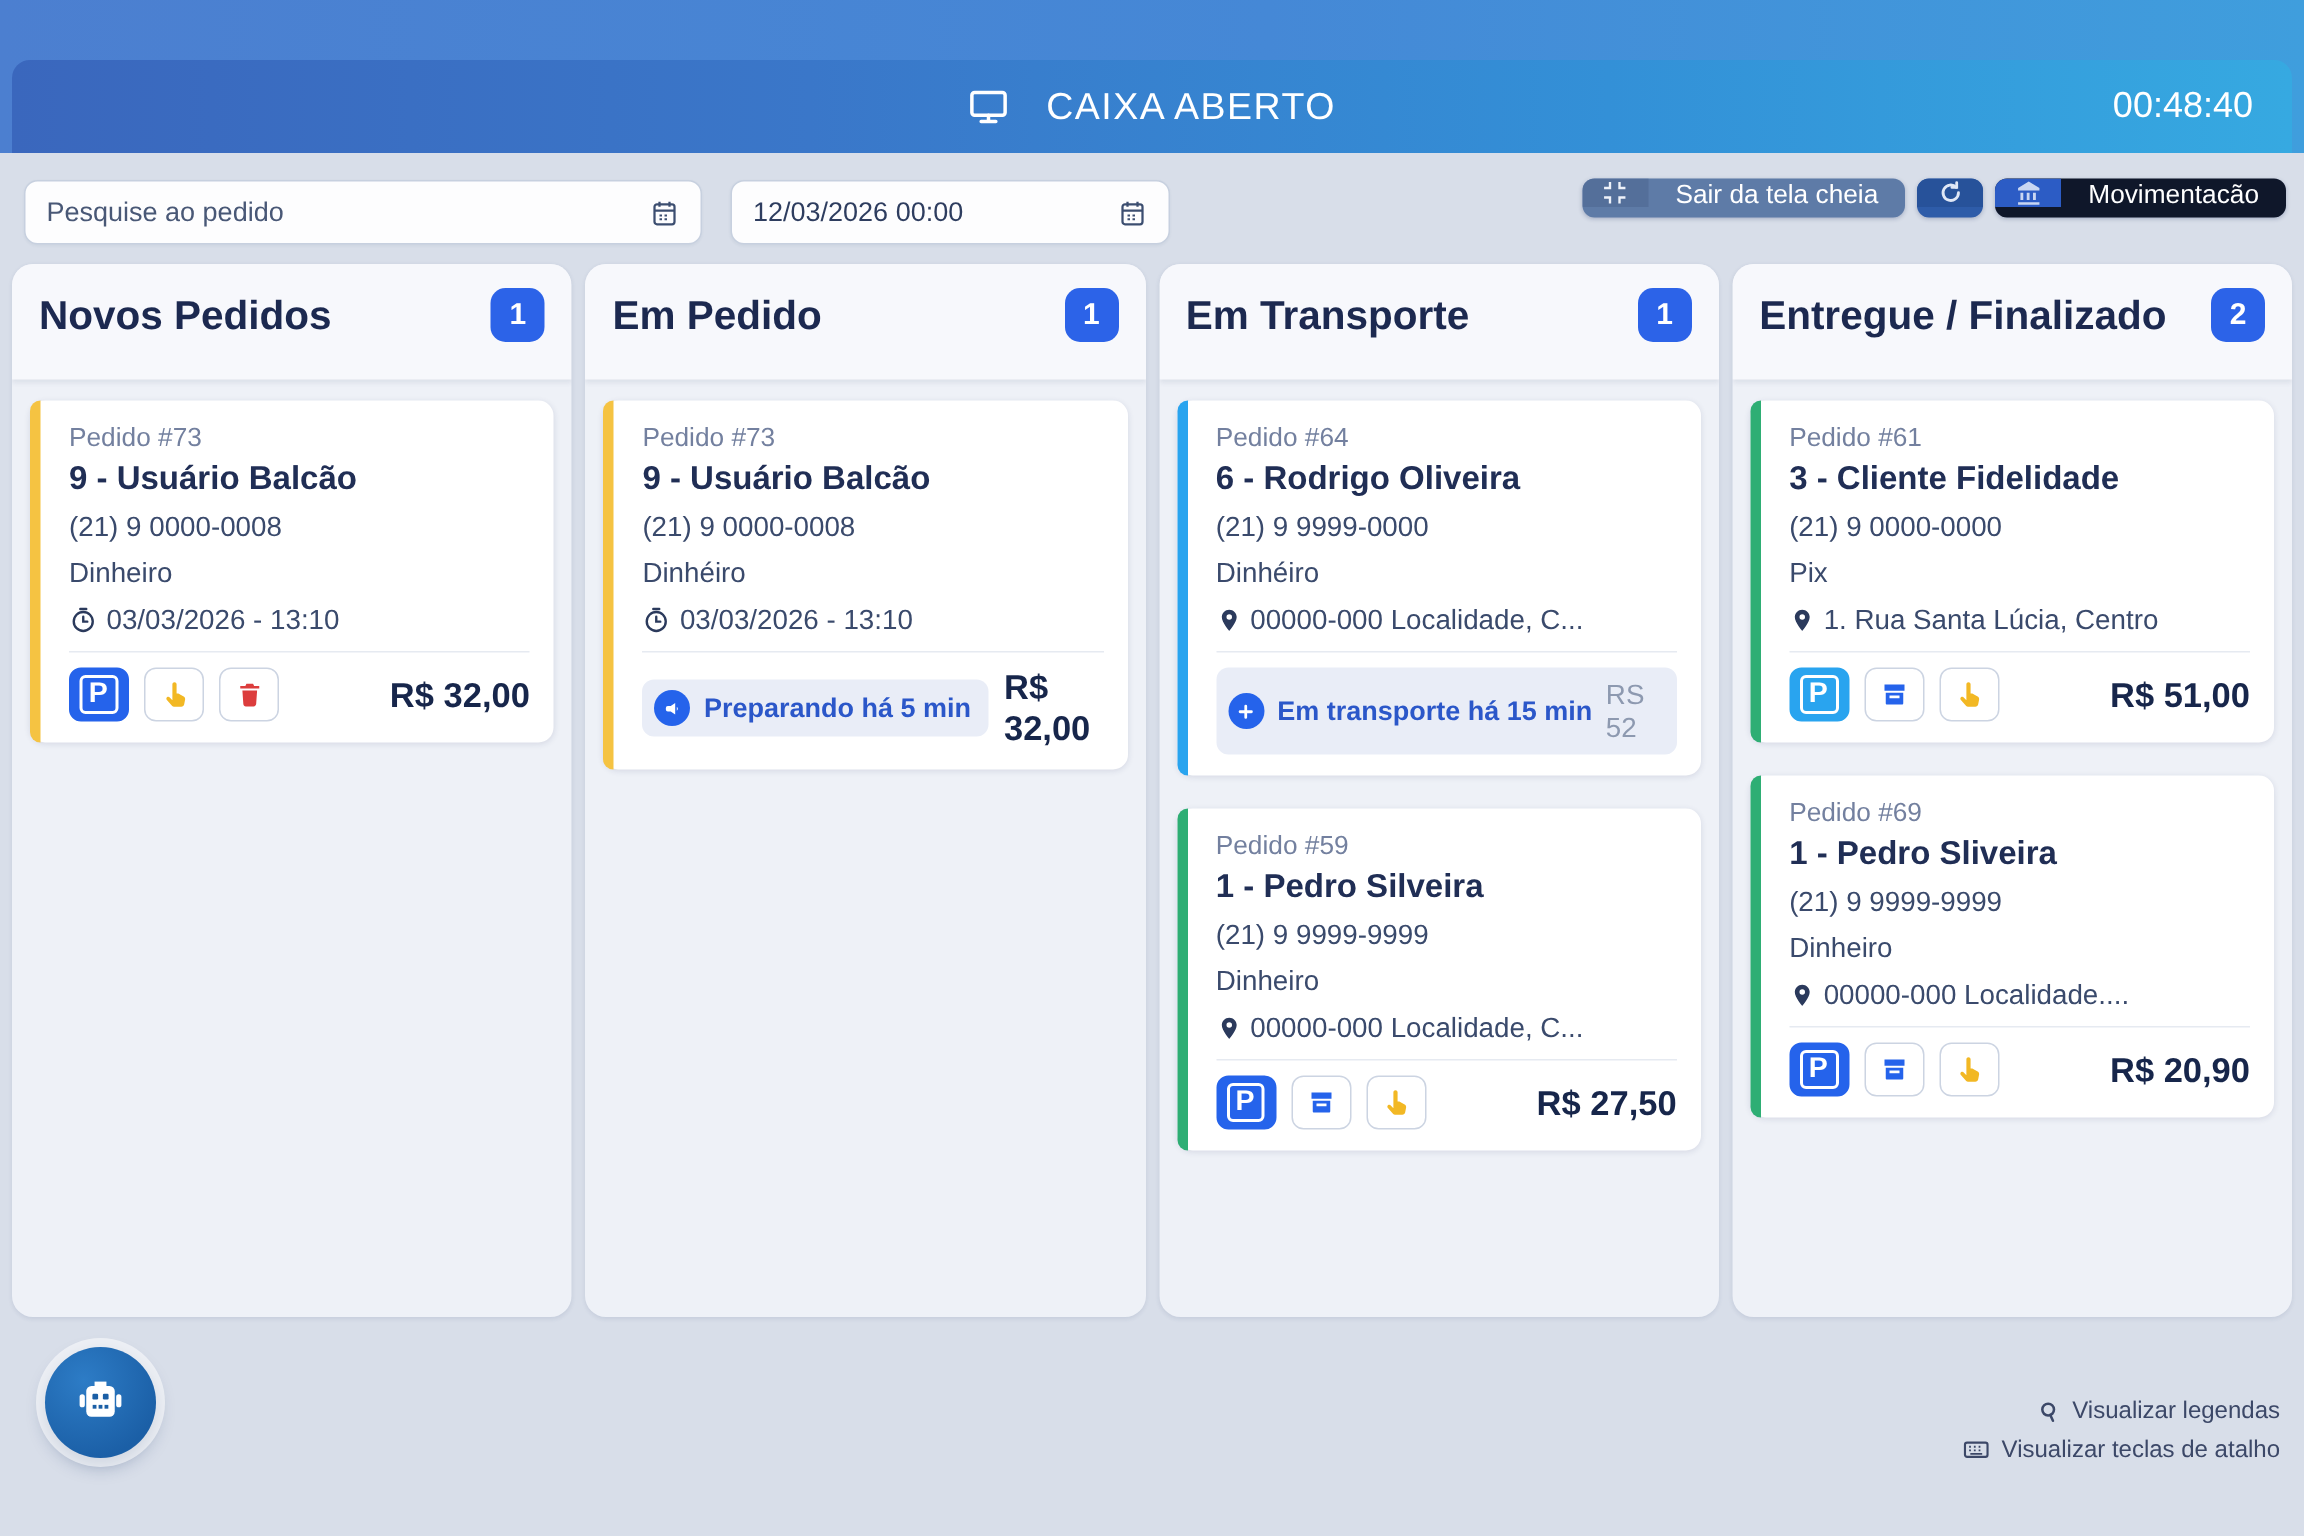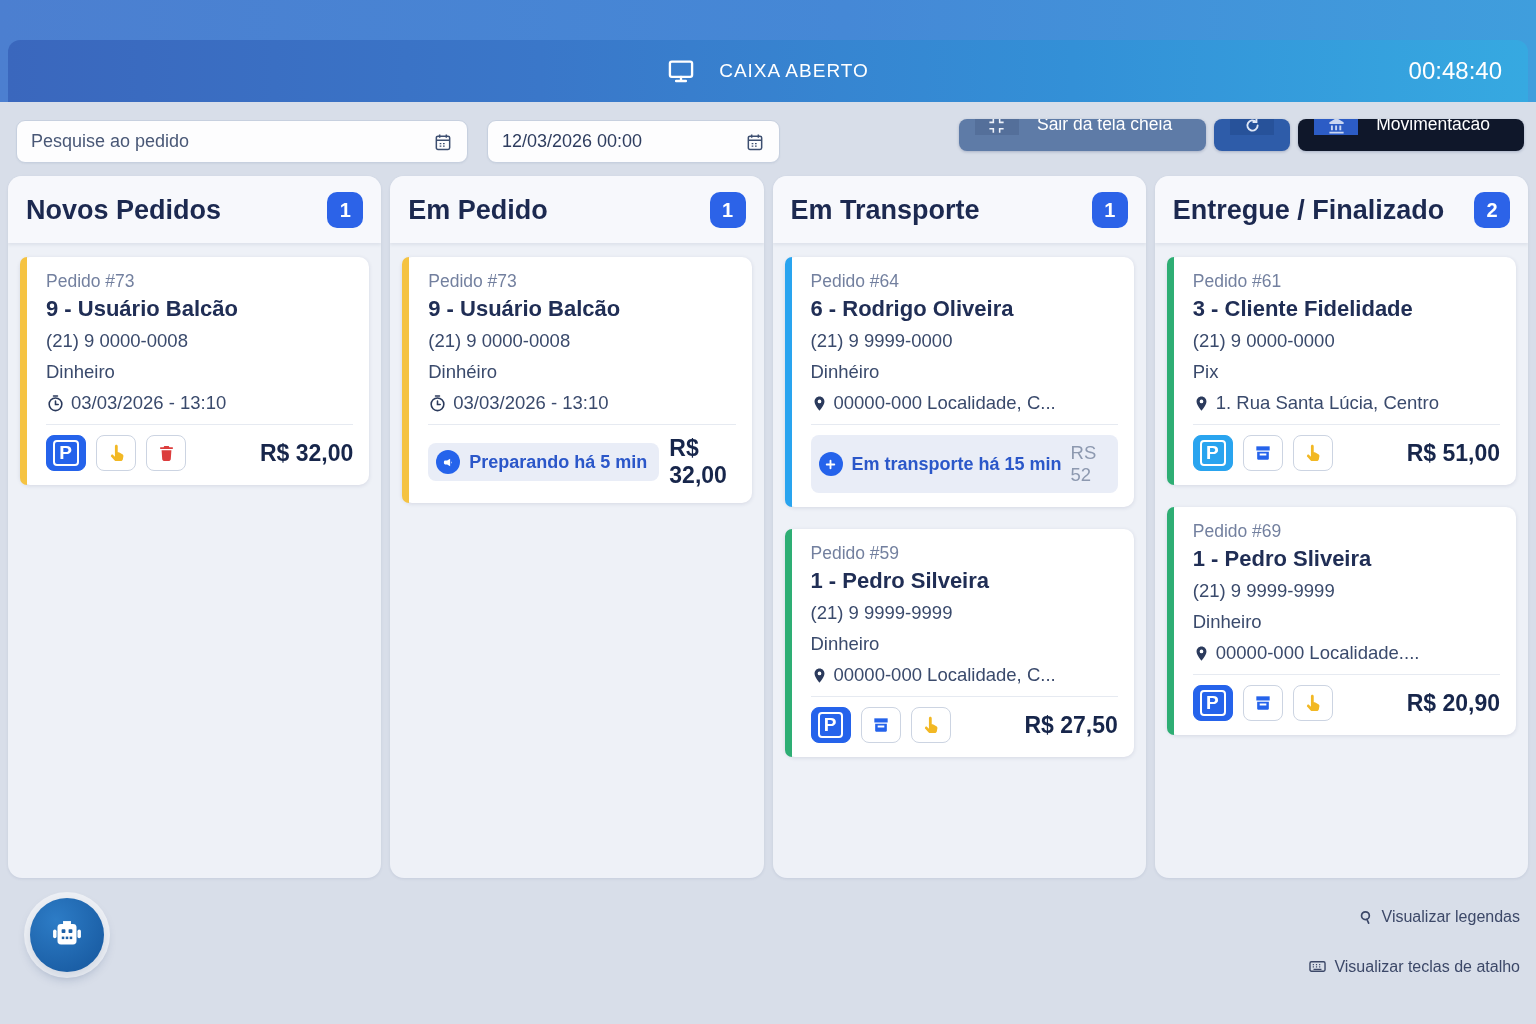--- a/index.html
+++ b/index.html
@@ -15,58 +15,58 @@
     position:absolute; top:0; left:0; width:100%; height:102px;
     background:linear-gradient(90deg,#4c7fd0 0%,#4588d6 55%,#3f9edd 100%);
   }
   .header-bar{
     position:absolute; top:40px; left:8px; right:8px; height:62px;
     border-radius:12px 12px 0 0;
     background:linear-gradient(90deg,#3a67bd 0%,#3a77c9 35%,#3390d7 70%,#36a9e1 100%);
     display:flex; align-items:center; justify-content:center;
     color:#fff;
   }
-  .header-title{ display:flex; align-items:center; gap:24px; font-size:19px; letter-spacing:1px; font-weight:500;}
+  .header-title{ display:flex; align-items:center; gap:24px; font-size:25px; letter-spacing:1px; font-weight:500;}
   .header-timer{ position:absolute; right:26px; top:0; height:62px; display:flex; align-items:center; font-size:24px; font-weight:400;margin-left:17px;}
   
   .toolbar{ position:absolute; top:102px; left:0; right:0; height:72px; }
   .field{
     position:absolute; top:18px; height:43px; background:#fdfdfe;
     border:1px solid #c7d0df; border-radius:9px;
     display:flex; align-items:center; padding:0 14px;
     box-shadow:0 1px 2px rgba(40,60,110,.06);
   }
   .field input{
     border:none; outline:none; background:transparent; flex:1;
     font-family:"Liberation Sans",sans-serif; font-size:18px; color:#2e3d5f;
   }
   .field input::placeholder{ color:#3a4a6b; opacity:.92; }
   .field .cal{ flex:none; margin-left:8px; display:flex; }
   .field-search{ left:16px; width:452px; }
   .field-date{ left:487px; width:293px; }
   .btn-row{ position:absolute; right:12px; top:17px; display:flex; gap:8px; }
   .tb-btn{
-    display:flex; align-items:flex-end; border:none; border-radius:8px; overflow:hidden;
+    display:flex; align-items:flex-start; border:none; border-radius:8px; overflow:hidden;
     color:#fff; font-family:"Liberation Sans",sans-serif; font-size:17.5px; cursor:pointer;
-    box-shadow:0 1px 3px rgba(20,40,90,.25); padding:16px; height:26px;
+    box-shadow:0 1px 3px rgba(20,40,90,.25); padding:0; height:26px;
   }
   .tb-btn .ic{ display:flex; align-items:center; justify-content:center; width:44px; }
   .tb-btn .lb{ display:flex; align-items:center; padding:0 18px; }
   
   .board{
     position:absolute; top:176px; left:8px; right:8px; height:702px;
     display:grid; grid-template-columns:repeat(4,1fr); gap:9px;
   }
   .column{
     background:#eef1f7; border-radius:14px; overflow:hidden;
     box-shadow:0 1px 3px rgba(40,60,110,.10);
     display:flex; flex-direction:column;
   }
   .col-header{
-    background:#f7f8fc; padding:16px 18px 15px 18px;
+    background:#f7f8fc; padding:16px 18px 25px 18px;
     display:flex; align-items:center; justify-content:space-between;
     box-shadow:0 2px 3px rgba(100,115,150,.12);
   }
   .col-title{ font-size:27px; font-weight:bold; color:#1c2950; }
   .col-count{
     min-width:36px; height:36px; border-radius:10px; background:#2c63e8; color:#fff;
     display:flex; align-items:center; justify-content:center; font-size:20px; font-weight:bold;
     padding:0 6px;
   }
   .col-body{ padding:14px 12px; flex:1; overflow:hidden; }
@@ -111,21 +111,21 @@
     border:none; cursor:pointer;
     box-shadow:0 0 0 6px rgba(255,255,255,.55), 0 5px 12px rgba(20,50,100,.35);
     display:flex; align-items:center; justify-content:center;
   }
   .foot-links{
     position:absolute; right:16px; bottom:48px; display:flex; flex-direction:column;
     align-items:flex-end; gap:7px;
   }
   .foot-link{
     display:flex; align-items:center; gap:7px; font-size:16px; color:#3c4868;
-    background:none; border:none; cursor:pointer; font-family:"Liberation Sans",sans-serif;margin-top:24px;
+    background:none; border:none; cursor:pointer; font-family:"Liberation Sans",sans-serif;
   }
 </style>
 </head>
 <body>
 
 <div class="top-backdrop"></div>
 
 <div class="header-bar">
   <div class="header-title">
     <span style="display:flex;">

